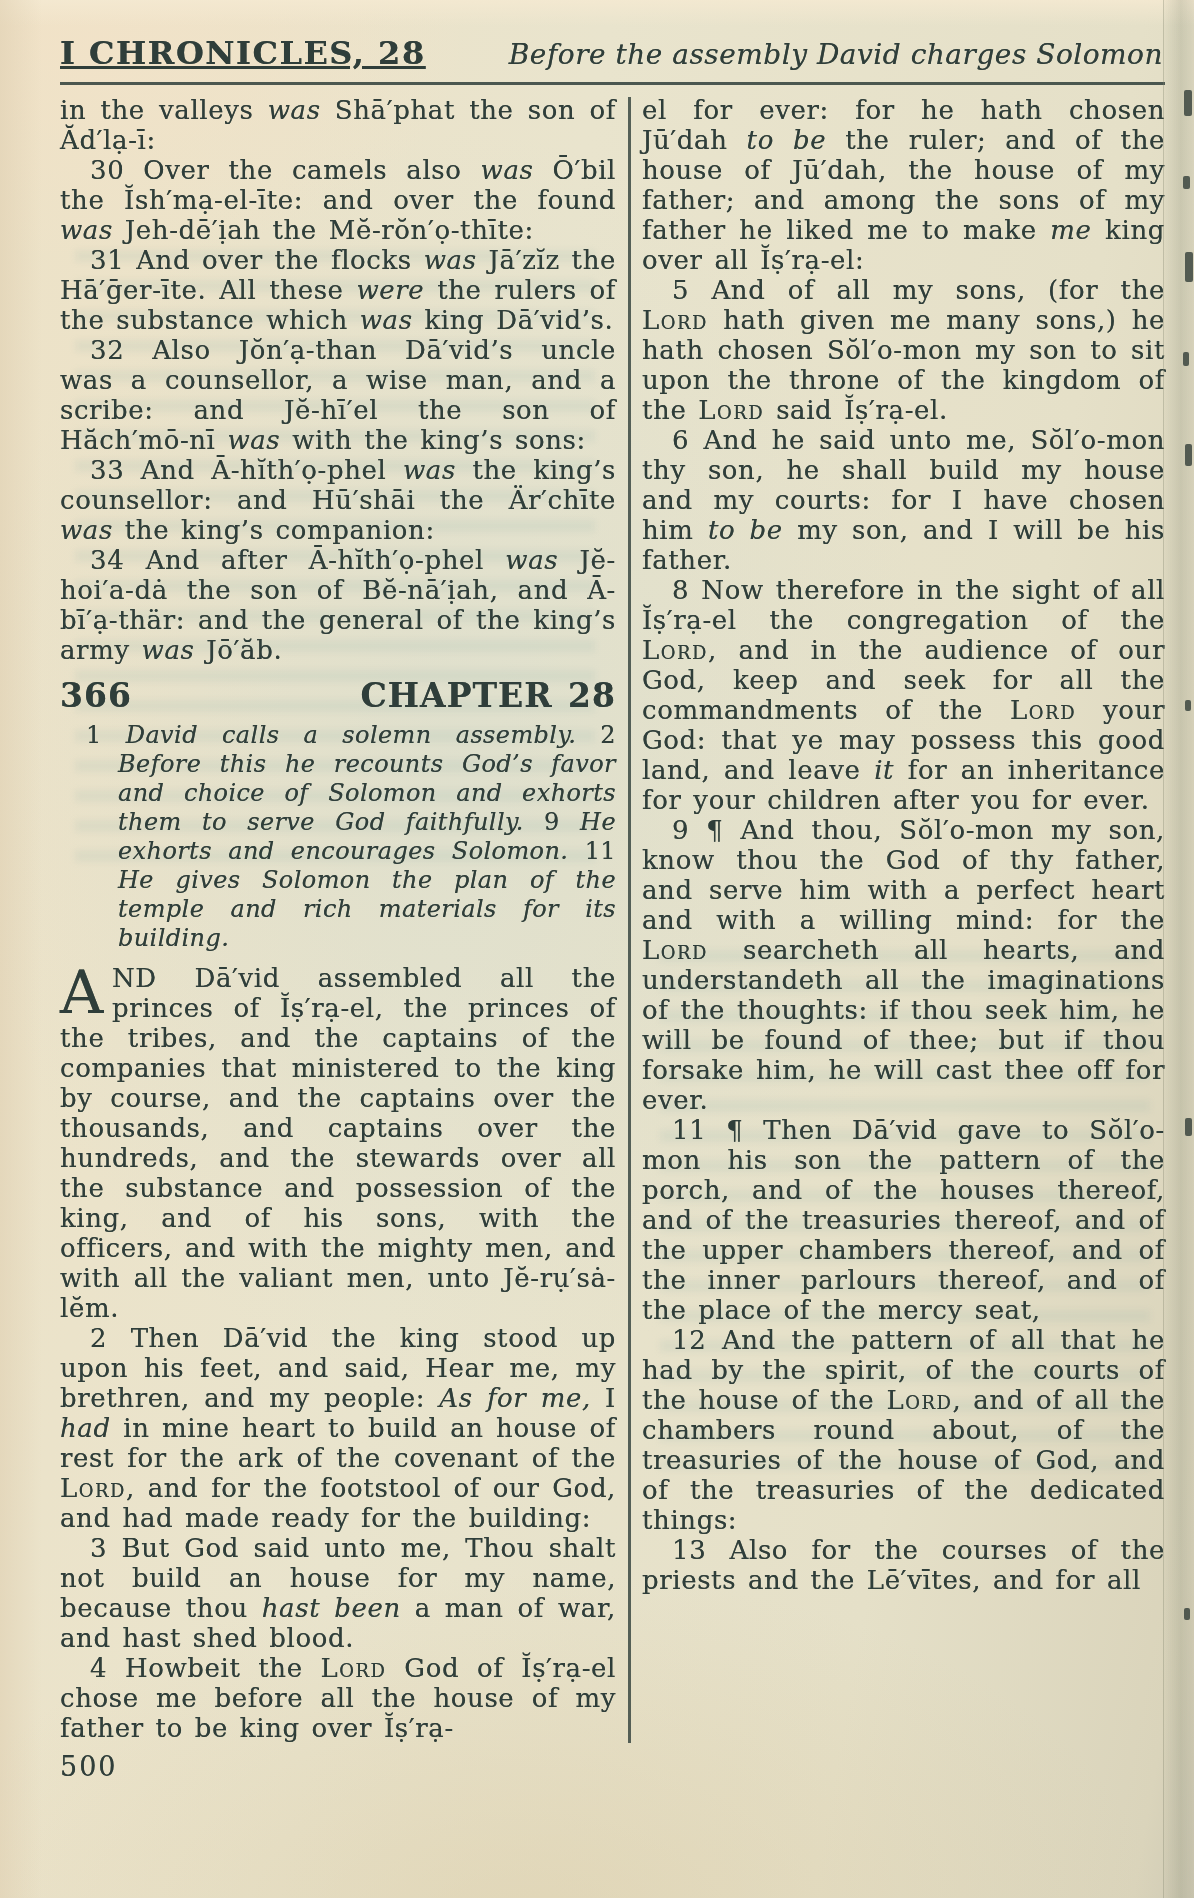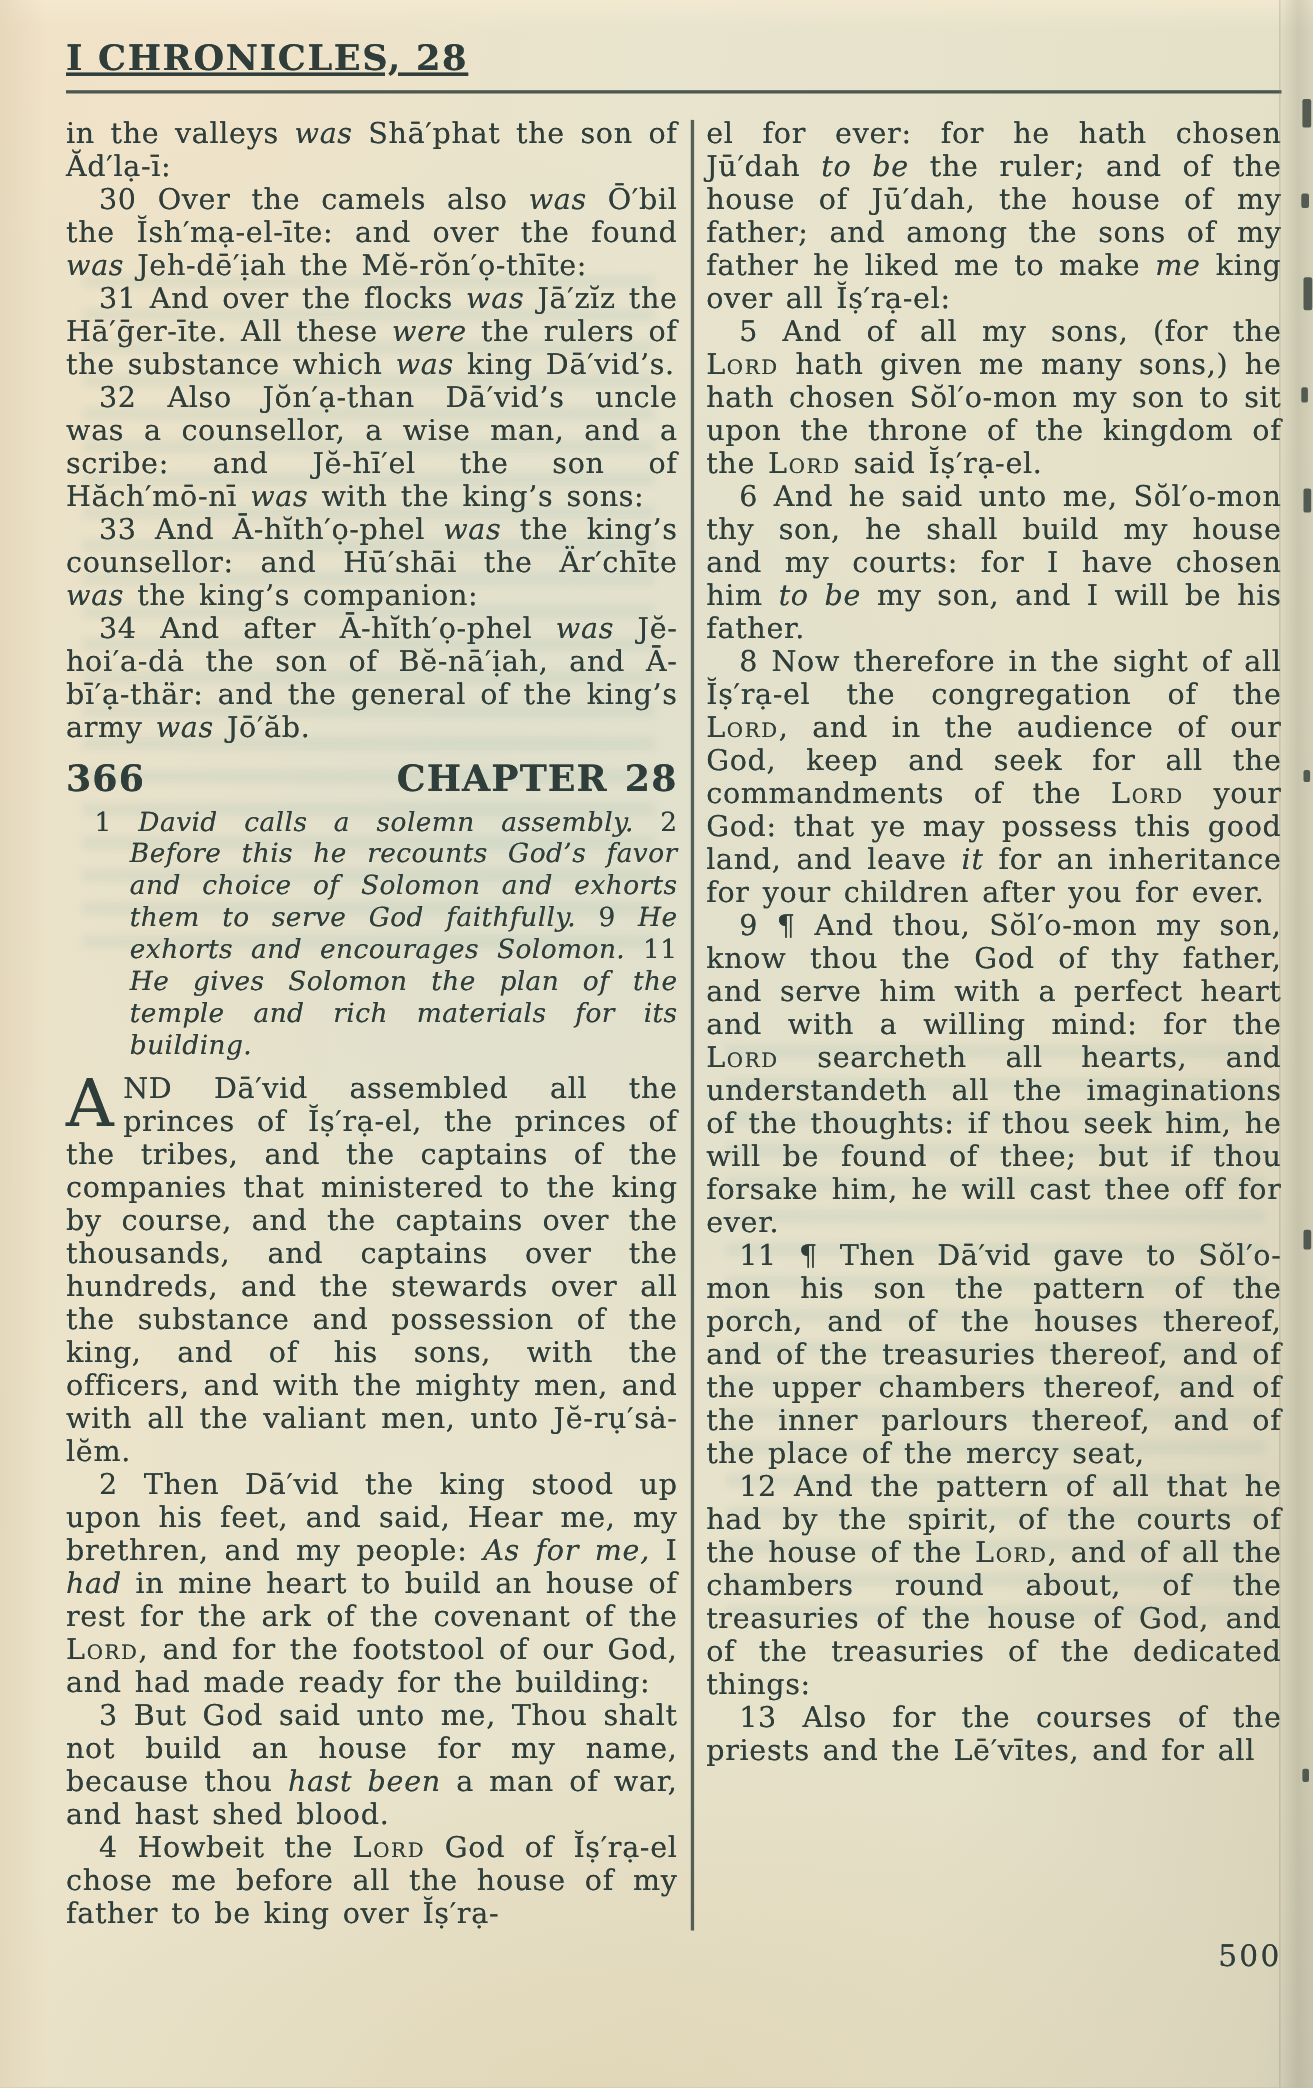--- a/index.html
+++ b/index.html
@@ -16,34 +16,34 @@
       linear-gradient(100deg, #ede2c7 0%, #e9e4cd 40%, #e5e0c8 75%, #dad4bb 96%, #cfcab4 100%);
     font-family:"DejaVu Serif","Liberation Serif",serif;
     color:var(--ink,#2f3e3a);
     text-shadow:0 0 0.5px rgba(47,62,58,0.75);
   }
   .content{position:absolute;left:60px;top:34px;width:1105px;}
   .page-header{display:flex;align-items:baseline;}
   .book-title{font-weight:bold;font-size:32px;letter-spacing:1.5px;white-space:nowrap;text-decoration:underline;}
   .running-head{margin-left:auto;font-style:italic;font-size:28px;letter-spacing:0.5px;padding-right:2px;white-space:nowrap;}
   .header-rule{height:3px;background:var(--ink,#2f3e3a);opacity:0.85;margin-top:10px;}
-  .columns{display:flex;align-items:stretch;margin-top:22px;}
+  .columns{display:flex;align-items:stretch;margin-top:10px;}
   .col{text-align:justify;font-size:26px;line-height:30px;letter-spacing:0.6px;word-spacing:3px;}
   .col-left{width:556px;flex:none;}
   .col-divider{flex:none;width:3px;background:var(--ink,#2f3e3a);opacity:0.8;margin:2px 11px 0 12px;}
   .col-right{flex:1;min-width:0;}
   p.para{margin:0;text-indent:30px;}
   p.para.noindent{text-indent:0;}
   .it{font-style:italic;}
   .sc{font-variant:small-caps;letter-spacing:1.5px;}
   .chapterhead{position:relative;text-align:right;font-weight:bold;font-size:33px;line-height:34px;margin:14px 0 8px;letter-spacing:1px;}
   .chnum{position:absolute;left:0;top:0;}
   p.summary{margin:2px 0 10px;font-size:24px;line-height:29px;padding-left:58px;text-indent:-32px;letter-spacing:0.4px;word-spacing:2px;}
   .dropcap{float:left;font-size:60px;line-height:52px;padding:3px 8px 0 0;}
-  .pagenum{width:1105px;margin-top:8px;text-align:right;font-size:27px;letter-spacing:2px;}
+  .pagenum{width:1105px;margin-top:8px;text-align:left;font-size:27px;letter-spacing:2px;}
   
   .top-edge{position:absolute;top:0;left:0;width:100%;height:26px;
     background:linear-gradient(to bottom, rgba(244,233,209,0.9), rgba(244,233,209,0));pointer-events:none;}
   .left-edge{position:absolute;top:0;left:0;width:42px;height:100%;
     background:linear-gradient(to right, rgba(222,206,176,0.55), rgba(222,206,176,0));pointer-events:none;}
   .right-edge{position:absolute;top:0;right:0;width:30px;height:100%;
     border-left:1px solid rgba(120,122,100,0.25);
     background:linear-gradient(to right, rgba(148,150,128,0.05), rgba(138,142,120,0.28) 55%, rgba(160,158,138,0.16) 100%);
     pointer-events:none;}
   .ghost{position:absolute;pointer-events:none;filter:blur(3px);
@@ -55,20 +55,21 @@
 </head>
 <body>
 
 <div class="page" style="--ink: #2f3e3a; background-color: rgb(233, 226, 202);">
   <div class="ghost g1"></div>
   <div class="ghost g2"></div>
 
   <div class="content">
     <div class="page-header">
       <span class="book-title">I CHRONICLES, 28</span>
+      <span class="running-head">Before the assembly David charges Solomon</span>
     </div>
     <div class="header-rule"></div>
     <div class="columns">
       <div class="col col-left" id="col-left">
           <p class="para noindent"><span>in the valleys </span><span class="it">was</span><span> Shā′phat the son of Ăd′lạ-ī:</span></p>
           <p class="para"><span>30 Over the camels also </span><span class="it">was</span><span> Ō′bil the Ĭsh′mạ-el-īte: and over the found </span><span class="it">was</span><span> Jeh-dē′ịah the Mĕ-rŏn′ọ-thīte:</span></p>
           <p class="para"><span>31 And over the flocks </span><span class="it">was</span><span> Jā′zĭz the Hā′ḡer-īte.  All these </span><span class="it">were</span><span> the rulers of the substance which </span><span class="it">was</span><span> king Dā′vid’s.</span></p>
           <p class="para"><span>32 Also Jŏn′ạ-than Dā′vid’s uncle was a counsellor, a wise man, and a scribe: and Jĕ-hī′el the son of Hăch′mō-nī </span><span class="it">was</span><span> with the king’s sons:</span></p>
           <p class="para"><span>33 And Ā-hĭth′ọ-phel </span><span class="it">was</span><span> the king’s counsellor: and Hū′shāi the Är′chīte </span><span class="it">was</span><span> the king’s companion:</span></p>
           <p class="para"><span>34 And after Ā-hĭth′ọ-phel </span><span class="it">was</span><span> Jĕ-hoi′a-dȧ the son of Bĕ-nā′ịah, and Ā-bī′ạ-thär: and the general of the king’s army </span><span class="it">was</span><span> Jō′ăb.</span></p>

